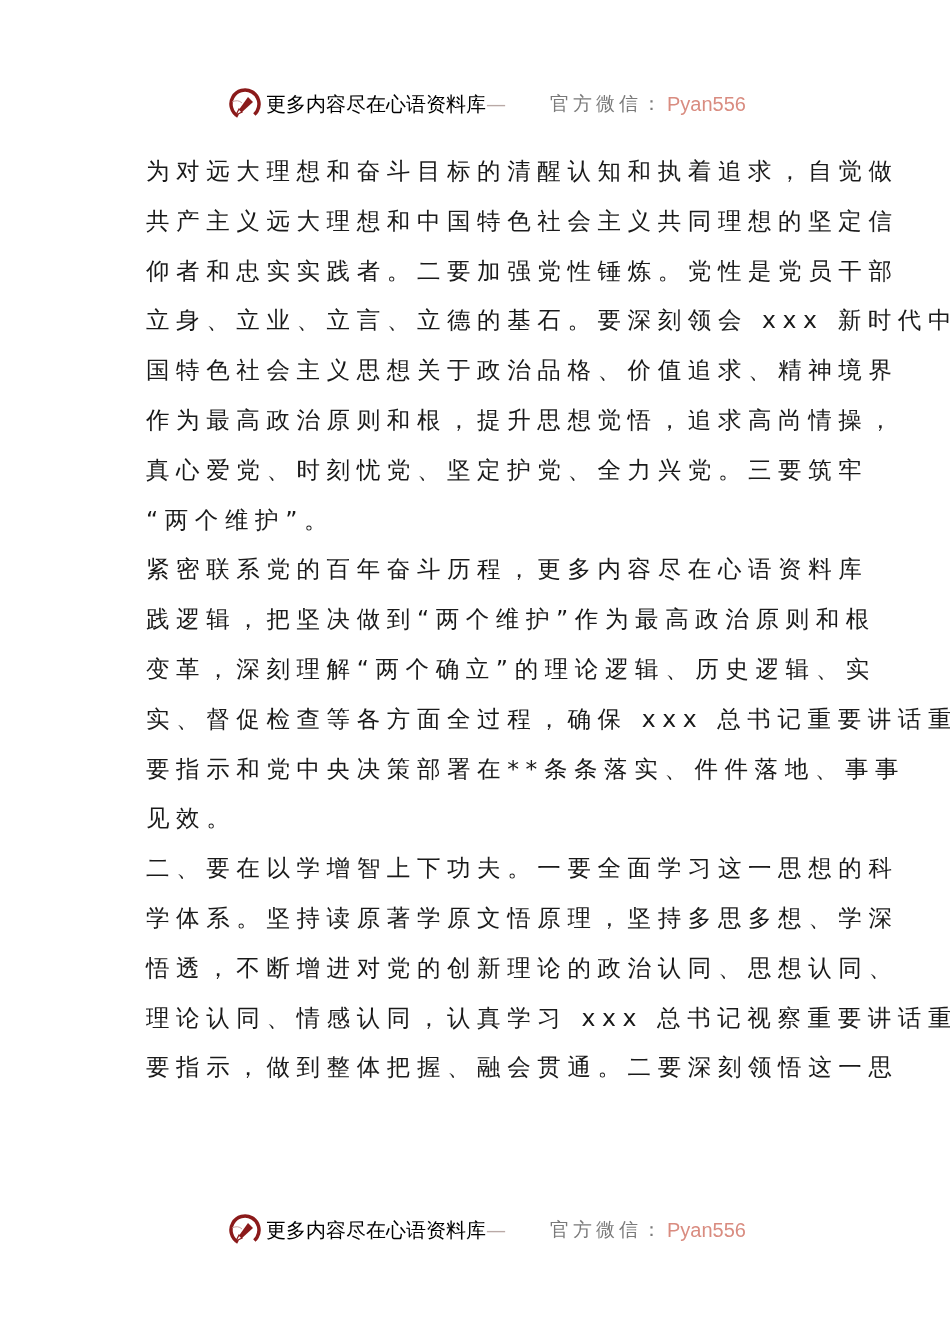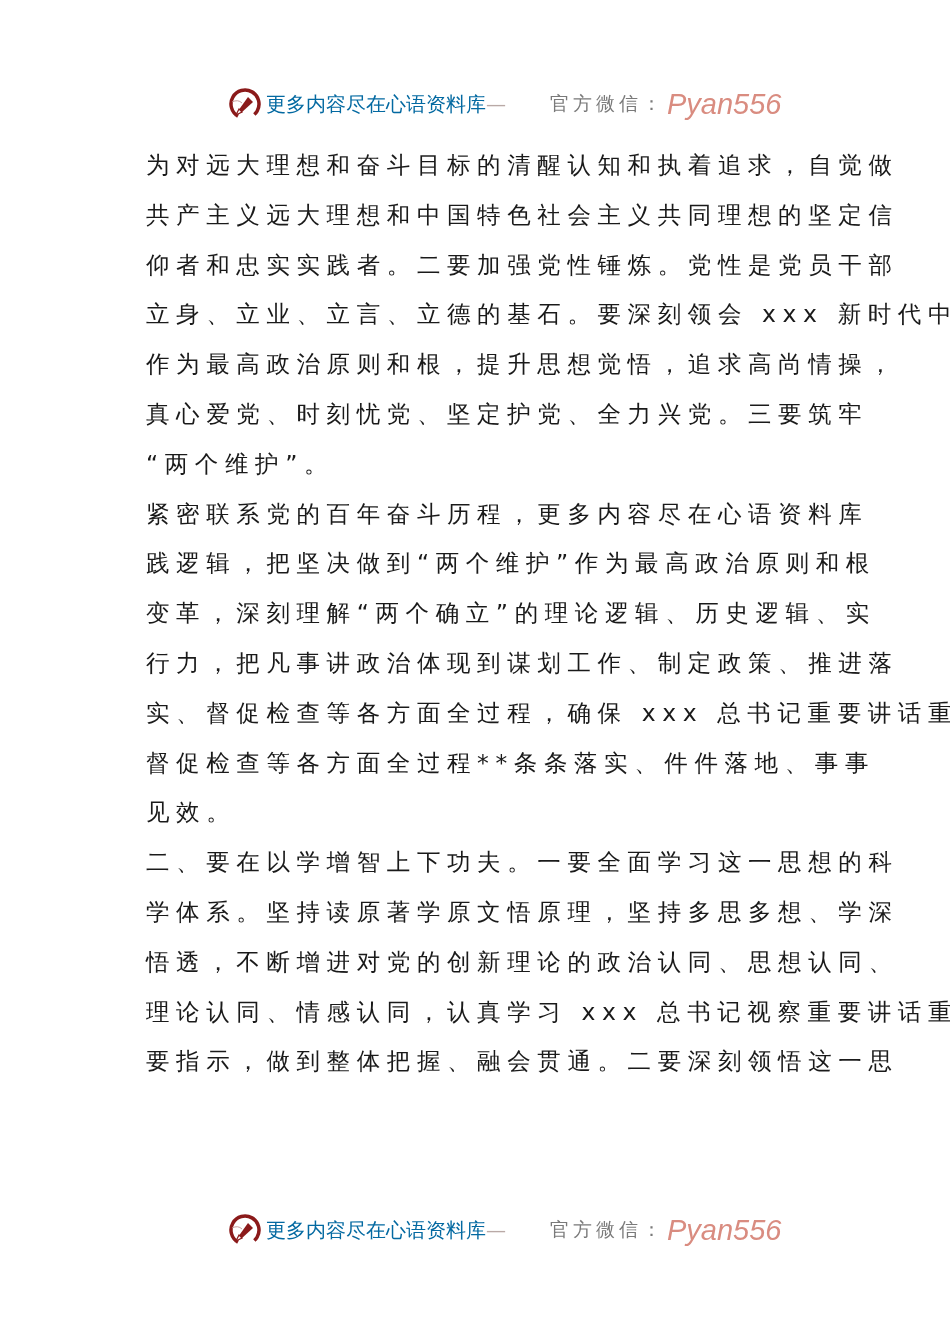--- a/index.html
+++ b/index.html
@@ -28,46 +28,45 @@
     .banner.bottom { top: 1212px; }
     .logo {
       width: 34px;
       height: 34px;
       margin-right: 4px;
       flex: 0 0 auto;
     }
     .banner-main {
       font-family: Liberation Sans, sans-serif;
       font-size: 20px;
-      color: #0369a1;
+      color: #000000;
       letter-spacing: 0px;
     }
     .banner-dash {
       color: #b9a9a6;
       font-size: 20px;
       font-family: "DejaVu Serif", serif;
     }
     .banner-wechat {
       font-family: "DejaVu Serif", serif;
       font-size: 19px;
       color: #7a7a7a;
       letter-spacing: 4px;
       margin-left: 44px;
     }
     .banner-id {
       font-family: "Liberation Sans", sans-serif;
-      font-size: 29px;
+      font-size: 20px;
       color: #d98c80;
       margin-left: 2px;
-      font-style: italic;
     }
     .content {
       position: absolute;
       left: 146px;
-      top: 141px;
+      top: 147px;
       width: 660px;
     }
     .line {
       height: 49.8px;
       line-height: 49.8px;
       font-size: 23.5px;
       letter-spacing: 6.6px;
       white-space: nowrap;
       font-family: "DejaVu Sans", sans-serif;
       color: #1a1a1a;
@@ -87,29 +86,29 @@
   <span class="banner-dash">—</span>
   <span class="banner-wechat">官方微信：</span>
   <span class="banner-id">Pyan556</span>
 </div>
 
 <div class="content">
   <div class="line">为对远大理想和奋斗目标的清醒认知和执着追求，自觉做</div>
   <div class="line">共产主义远大理想和中国特色社会主义共同理想的坚定信</div>
   <div class="line">仰者和忠实实践者。二要加强党性锤炼。党性是党员干部</div>
   <div class="line">立身、立业、立言、立德的基石。要深刻领会 xxx 新时代中</div>
+  <div class="line">国特色社会主义思想关于政治品格、价值追求、精神境界</div>
   <div class="line">作为最高政治原则和根，提升思想觉悟，追求高尚情操，</div>
   <div class="line">真心爱党、时刻忧党、坚定护党、全力兴党。三要筑牢</div>
   <div class="line">“两个维护”。</div>
   <div class="line">紧密联系党的百年奋斗历程，更多内容尽在心语资料库</div>
   <div class="line">践逻辑，把坚决做到“两个维护”作为最高政治原则和根</div>
   <div class="line">变革，深刻理解“两个确立”的理论逻辑、历史逻辑、实</div>
-  <div class="line">行力，把凡事讲政治体现到谋划工作、制定政策、推进落</div>
   <div class="line">实、督促检查等各方面全过程，确保 xxx 总书记重要讲话重</div>
-  <div class="line">督促检查等各方面全过程**条条落实、件件落地、事事</div>
+  <div class="line">要指示和党中央决策部署在**条条落实、件件落地、事事</div>
   <div class="line">见效。</div>
   <div class="line">二、要在以学增智上下功夫。一要全面学习这一思想的科</div>
   <div class="line">学体系。坚持读原著学原文悟原理，坚持多思多想、学深</div>
   <div class="line">悟透，不断增进对党的创新理论的政治认同、思想认同、</div>
   <div class="line">理论认同、情感认同，认真学习 xxx 总书记视察重要讲话重</div>
   <div class="line">要指示，做到整体把握、融会贯通。二要深刻领悟这一思</div>
 </div>
 
 <div class="banner bottom">
   <svg class="logo" viewBox="0 0 34 34">

